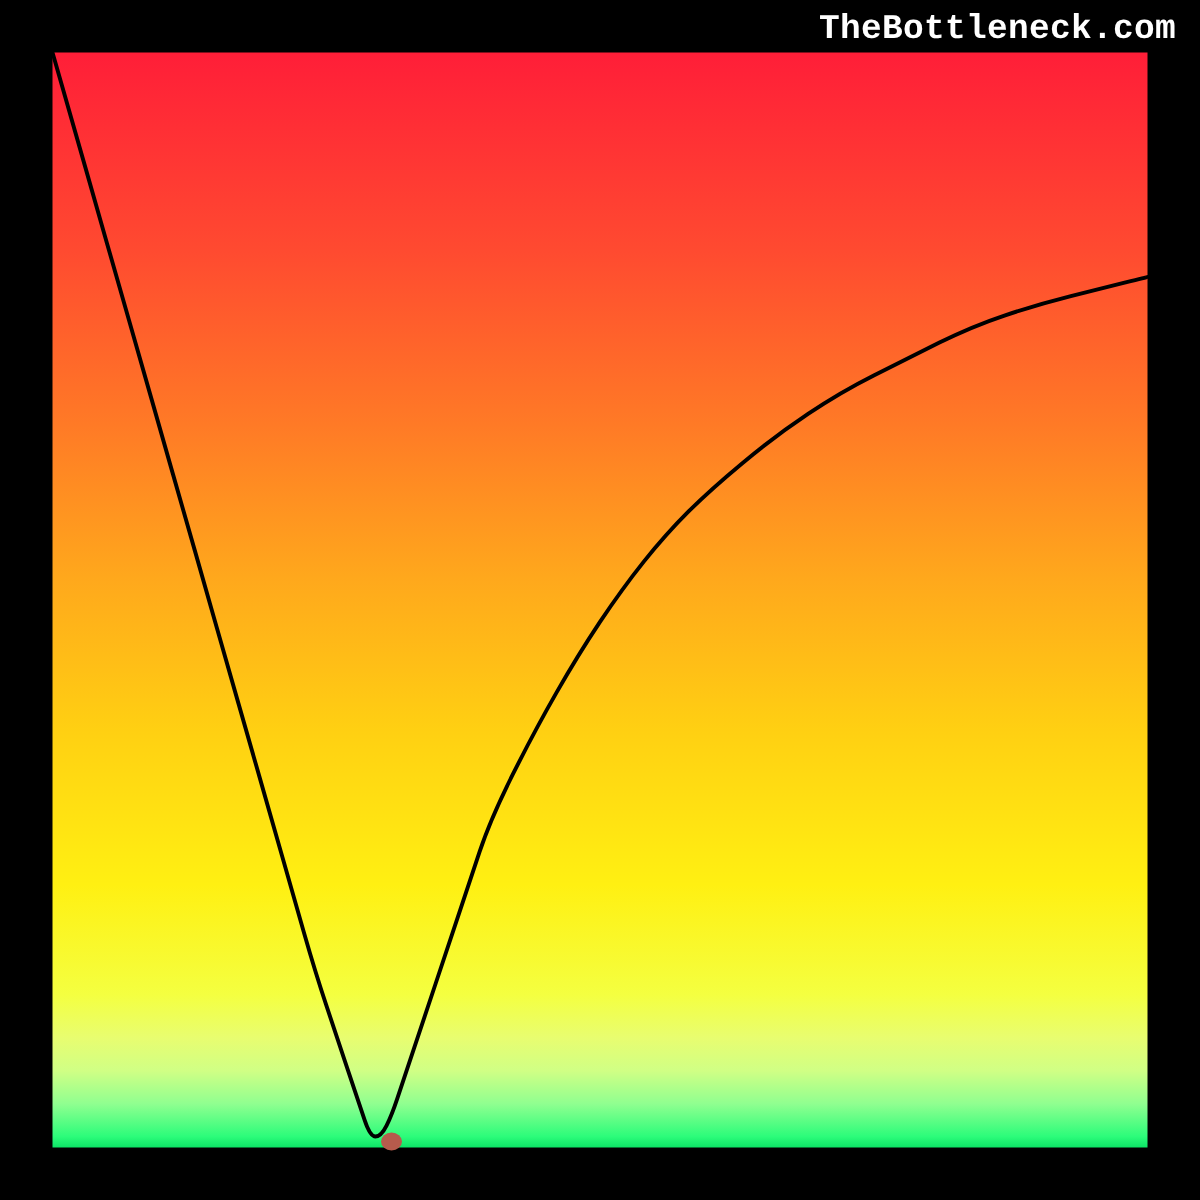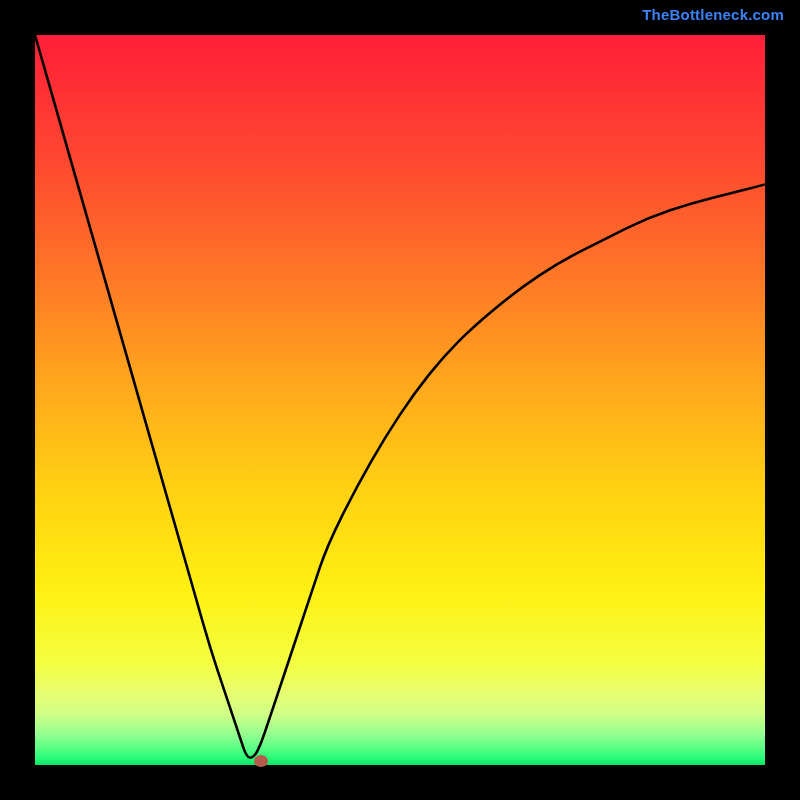--- a/index.html
+++ b/index.html
@@ -51,24 +51,24 @@
     position: absolute;
     width: 14px;
     height: 12px;
     border-radius: 50% / 50%;
     background: #b65b4c;
   }
   .watermark {
     position: absolute;
     top: 6px;
     right: 16px;
-    font-family: Liberation Sans, sans-serif;
-    font-size: 15px;
+    font-family: Liberation Mono, monospace;
+    font-size: 23px;
     font-weight: 600;
-    color: #3b82f6;
+    color: #ffffff;
     letter-spacing: 0.2px;
   }
 </style>
 </head>
 <body>
 
 <div class="frame">
   <div class="watermark">TheBottleneck.com</div>
 
   <div class="plot-area">

